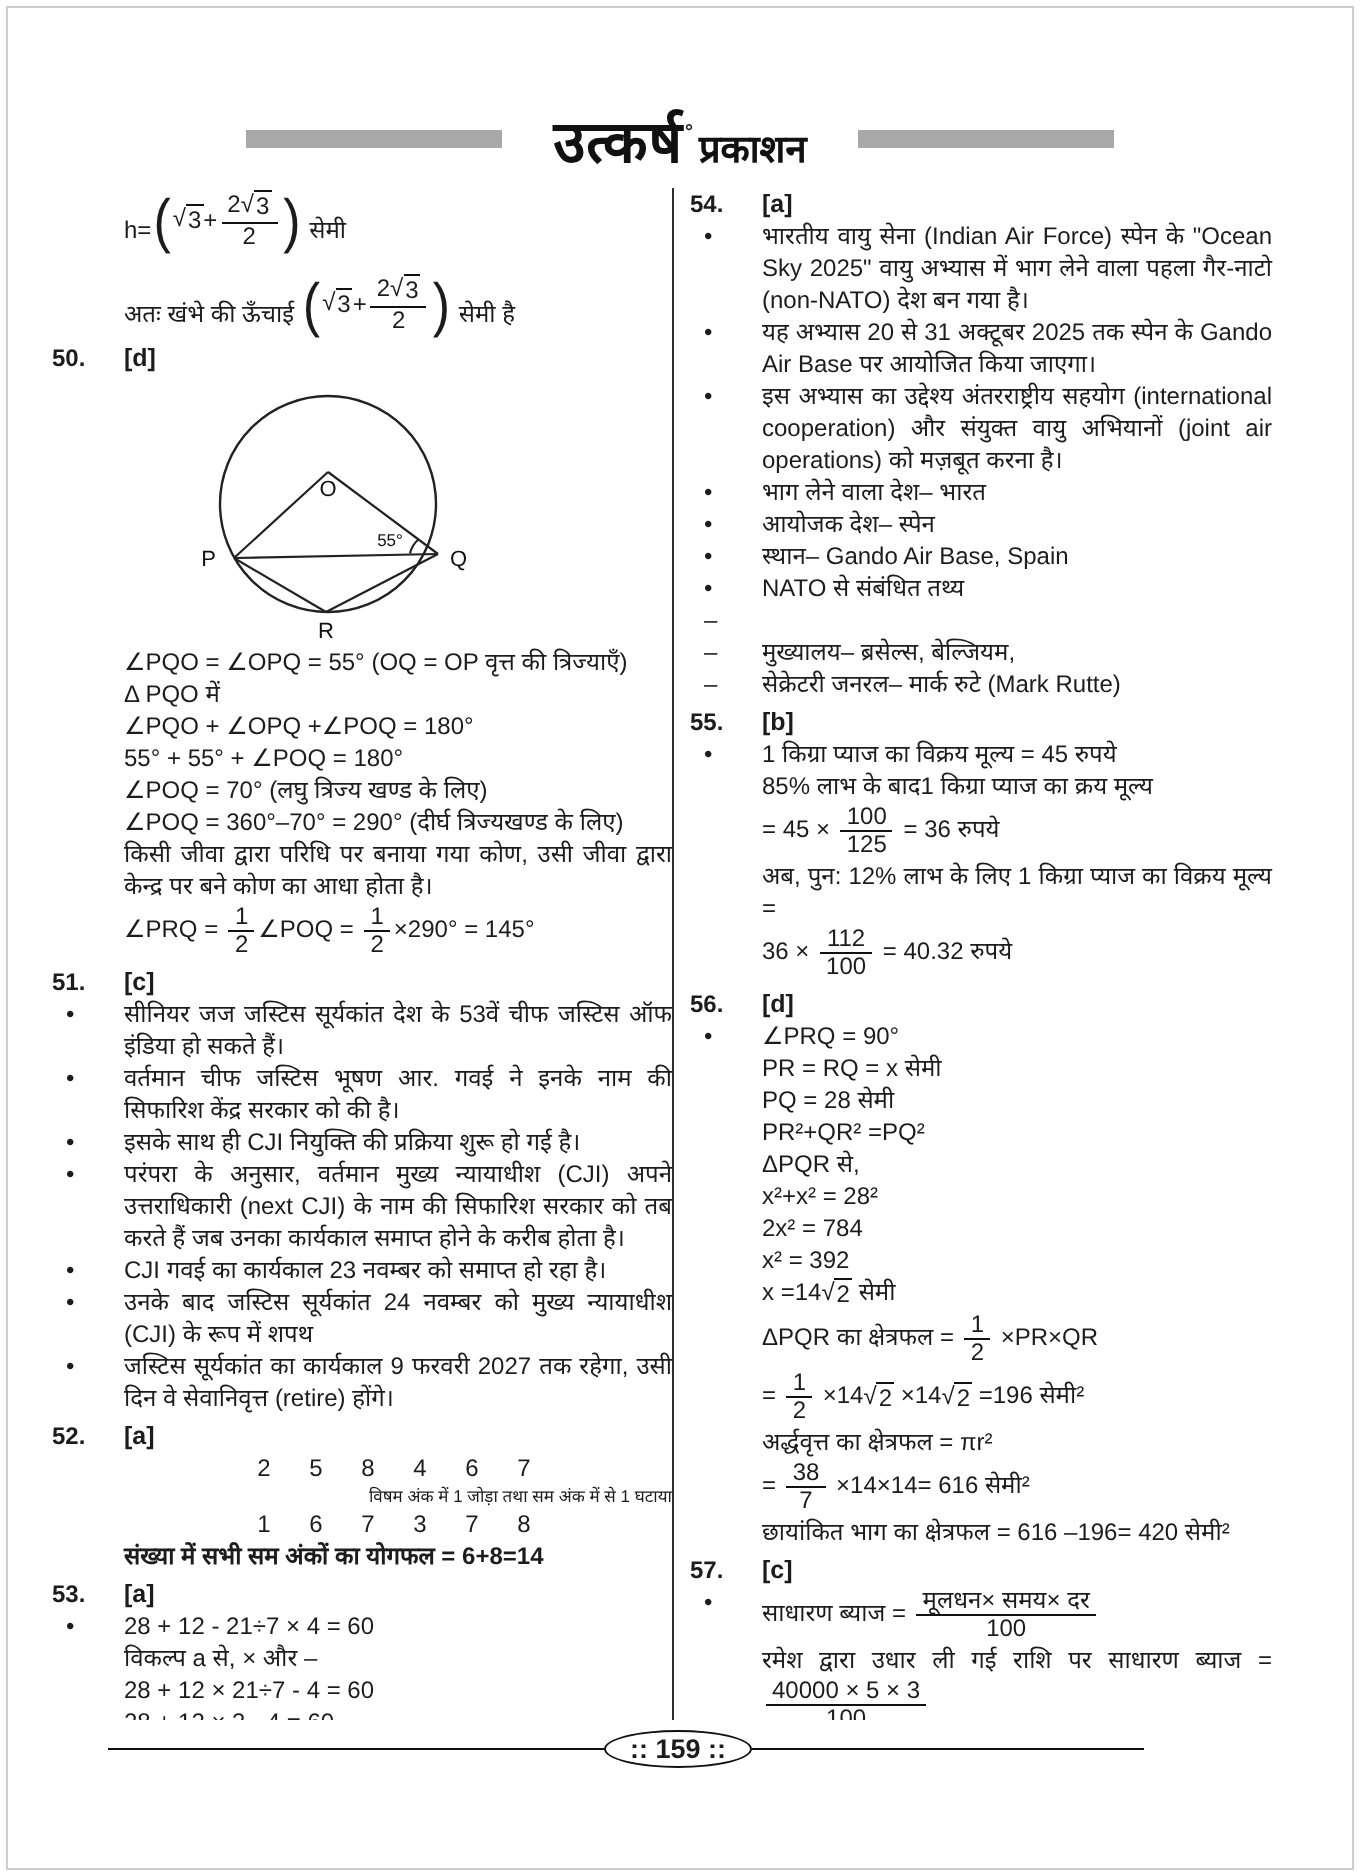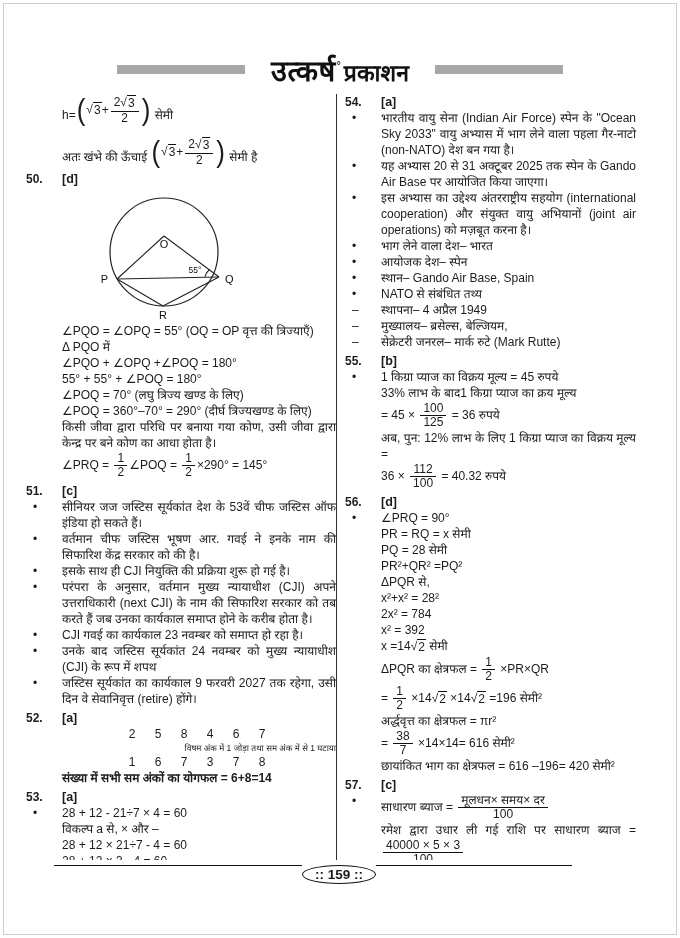--- a/index.html
+++ b/index.html
@@ -7,21 +7,21 @@
     width:680px;height:938px;position:relative;background:#ffffff;
     font-family:"Liberation Sans","DejaVu Sans",sans-serif;color:#1c1c1c;overflow:hidden;
   }
   .frame{position:absolute;inset:3px;border:1px solid #cdcdcd;pointer-events:none;}
   
   .header{display:flex;align-items:center;justify-content:center;padding-top:50px;gap:26px;}
   .bar{width:128px;height:9px;background:#a8a8a8;}
   .logo{display:flex;align-items:baseline;white-space:nowrap;}
   .logo-main{font-size:29px;font-weight:700;letter-spacing:.5px;color:#111;}
   .logo-mark{font-size:10px;font-weight:700;position:relative;top:-12px;margin:0 3px 0 1px;}
-  .logo-sub{font-size:23px;font-weight:700;color:#111;}
+  .logo-sub{font-size:19px;font-weight:700;color:#111;}
   
   .columns{display:flex;align-items:stretch;margin-top:5px;height:766px;overflow:hidden;}
   .col-left{flex:0 0 336px;padding-left:26px;box-sizing:border-box;}
   .divider{flex:0 0 1px;background:#2e2e2e;}
   .col-right{flex:1;padding:0 44px 0 8px;box-sizing:border-box;}
   .section{margin-bottom:3px;}
   .row{display:flex;align-items:flex-start;}
   .gutter{flex:0 0 36px;display:flex;}
   .content{flex:1;font-size:12px;line-height:16px;text-align:justify;min-width:0;}
   .sec-num{font-weight:700;font-size:12px;line-height:16px;}
@@ -40,21 +40,21 @@
   .sqrt-val{border-top:1px solid #111;line-height:15px;padding:0 1px;}
   .pgroup{display:inline-flex;align-items:center;}
   .bigparen{font-size:26px;font-weight:400;line-height:22px;transform:scaleY(1.15);margin:0 1px;}
   
   .diagram-wrap{padding:4px 0 2px 2px;text-align:left;}
   .diagram-wrap svg{display:block;}
   .dg-line{stroke:#222;stroke-width:1.1;}
   .dg-label{font-size:11px;fill:#111;}
   .dg-angle{font-size:8.5px;fill:#111;}
   
-  .footer{position:absolute;left:0;right:0;bottom:54px;display:flex;}
+  .footer{position:absolute;left:0;right:0;bottom:54px;display:flex;align-items:center;}
   .fline{border-top:1.5px solid #111;height:0;}
   .fline-l{width:248px;margin-left:54px;}
   .fline-r{width:196px;}
   .page-oval{border:1.6px solid #111;border-radius:50%;padding:1px 12px;font-size:13.5px;font-weight:700;white-space:nowrap;}
 </style>
 </head>
 <body>
 
 <div class="frame"></div>
 
@@ -275,21 +275,21 @@
         <div class="row">
           <span class="gutter">
             <span class="sec-num">54.</span>
           </span>
           <div class="content"><span class="sec-ans">[a]</span></div>
         </div>
         <div class="row">
           <span class="gutter">
             <span class="marker">•</span>
           </span>
-          <div class="content">भारतीय वायु सेना (Indian Air Force) स्पेन के "Ocean Sky 2033" वायु अभ्यास में भाग लेने वाला पहला गैर-नाटो (non-NATO) देश बन गया है।</div>
+          <div class="content">भारतीय वायु सेना (Indian Air Force) स्पेन के "Ocean Sky 2025" वायु अभ्यास में भाग लेने वाला पहला गैर-नाटो (non-NATO) देश बन गया है।</div>
         </div>
         <div class="row">
           <span class="gutter">
             <span class="marker">•</span>
           </span>
           <div class="content">यह अभ्यास 20 से 31 अक्टूबर 2025 तक स्पेन के Gando Air Base पर आयोजित किया जाएगा।</div>
         </div>
         <div class="row">
           <span class="gutter">
             <span class="marker">•</span>
@@ -317,21 +317,20 @@
         <div class="row">
           <span class="gutter">
             <span class="marker">•</span>
           </span>
           <div class="content">NATO से संबंधित तथ्य</div>
         </div>
         <div class="row">
           <span class="gutter">
             <span class="marker">–</span>
           </span>
-          <div class="content">स्थापना– 4 अप्रैल 1949</div>
         </div>
         <div class="row">
           <span class="gutter">
             <span class="marker">–</span>
           </span>
           <div class="content">मुख्यालय– ब्रसेल्स, बेल्जियम,</div>
         </div>
         <div class="row">
           <span class="gutter">
             <span class="marker">–</span>
@@ -347,21 +346,21 @@
           <div class="content"><span class="sec-ans">[b]</span></div>
         </div>
         <div class="row">
           <span class="gutter">
             <span class="marker">•</span>
           </span>
           <div class="content">1 किग्रा प्याज का विक्रय मूल्य = 45 रुपये</div>
         </div>
         <div class="row">
           <span class="gutter"></span>
-          <div class="content">33% लाभ के बाद1 किग्रा प्याज का क्रय मूल्य</div>
+          <div class="content">85% लाभ के बाद1 किग्रा प्याज का क्रय मूल्य</div>
         </div>
         <div class="row">
           <span class="gutter"></span>
           <div class="content">= 45 × <span class="frac">
               <span class="num">100</span>
               <span class="den">125</span>
             </span> = 36 रुपये</div>
         </div>
         <div class="row">
           <span class="gutter"></span>

